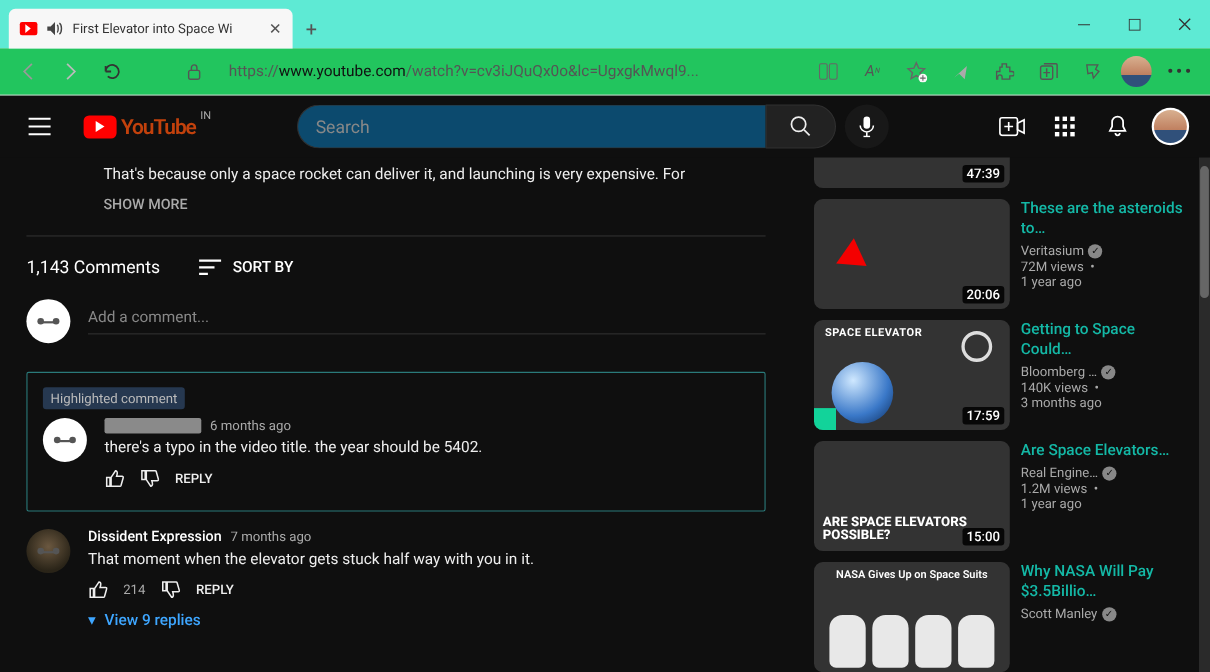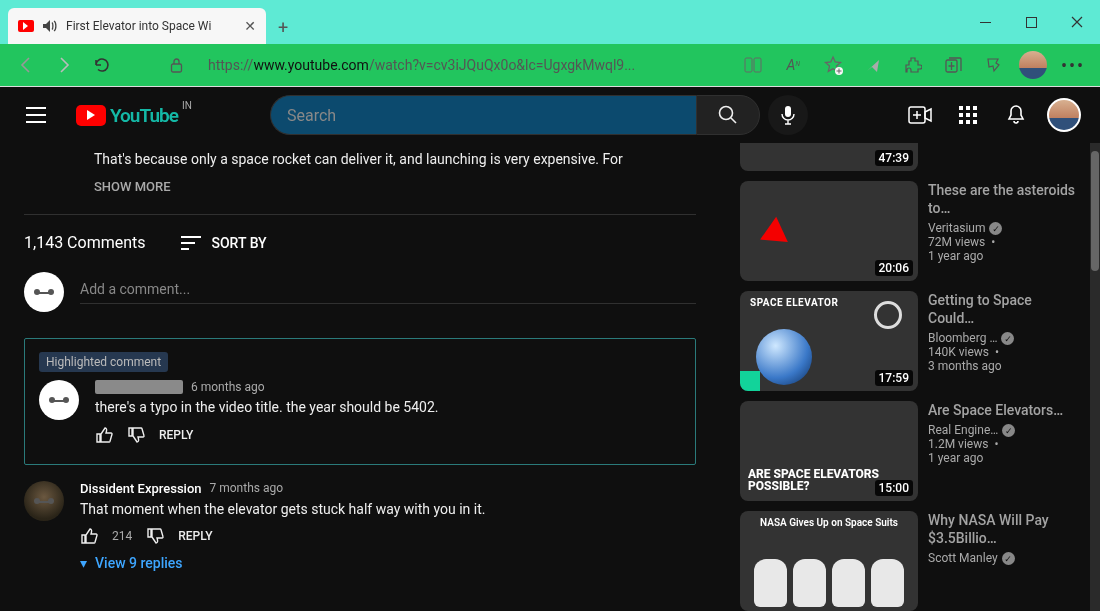--- a/index.html
+++ b/index.html
@@ -27,21 +27,21 @@
 .ext-btn { width:34px; height:32px; display:flex; align-items:center; justify-content:center; color:#555; cursor:pointer; }
 .profile-pic { width:28px; height:28px; border-radius:50%; background:linear-gradient(180deg,#d8b090 0%,#c08060 60%,#30507a 60%,#30507a 100%); }
 
 
 .yt-root { position:absolute; left:0; right:0; top:87px; bottom:0; background:#0f0f0f; color:#fff; overflow:hidden; }
 .yt-header { height:56px; display:flex; align-items:center; padding:0 16px; gap:20px; position:relative; z-index:2; background:#0f0f0f;}
 .hamburger { width:40px; height:40px; display:flex; align-items:center; justify-content:center; cursor:pointer; }
 .yt-logo { display:flex; align-items:center; gap:4px; cursor:pointer; position:relative;}
 .yt-logo .icon { width:30px; height:21px; background:#f00; border-radius:5px; position:relative; }
 .yt-logo .icon::after { content:""; position:absolute; left:11px; top:5px; border-left:8px solid #fff; border-top:5.5px solid transparent; border-bottom:5.5px solid transparent; }
-.yt-logo .word { font-weight:600; font-size:19px; letter-spacing:-1px; color:#14b8a6;}
+.yt-logo .word { font-weight:600; font-size:19px; letter-spacing:-1px; color:#c2410c;}
 .yt-logo .cc { position:absolute; right:-14px; top:-4px; font-size:10px; color:#aaa;}
 .search-wrap { flex:1; display:flex; justify-content:center; }
 .search-box { width:490px; height:40px; display:flex; }
 .search-input { flex:1; background:#0c4a6e; border:1px solid #303030; border-right:none; border-radius:40px 0 0 40px; padding:0 16px; color:#fff; font-size:16px; outline:none;}
 .search-input::placeholder{color:#888;}
 .search-btn { width:64px; background:#222; border:1px solid #303030; border-radius:0 40px 40px 0; display:flex; align-items:center; justify-content:center; cursor:pointer;}
 .mic-btn { width:40px; height:40px; margin-left:8px; background:#181818; border-radius:50%; display:flex; align-items:center; justify-content:center; cursor:pointer;}
 .yt-actions { display:flex; align-items:center; gap:8px; }
 .yt-act-btn { width:40px; height:40px; display:flex; align-items:center; justify-content:center; cursor:pointer; }
 .yt-avatar { width:34px; height:34px; border-radius:50%; background:#fff; display:flex; align-items:center; justify-content:center; overflow:hidden;}
@@ -80,21 +80,21 @@
 .c-like-count { font-size:12px; color:#aaa;}
 .c-reply { font-size:12px; font-weight:500; color:#eee; cursor:pointer;}
 .view-replies { margin-left:56px; color:#3ea6ff; font-size:14px; font-weight:500; display:flex; align-items:center; gap:8px; cursor:pointer;}
 .dissident-av { background:radial-gradient(circle at 50% 40%,#6b5840,#2a2418 70%);}
 
 .secondary { width:370px; padding:0 10px 0 20px; overflow:hidden;}
 .rec { display:flex; gap:10px; margin-bottom:10px;}
 .rec .thumb { width:178px; height:100px; border-radius:8px; background:#333; position:relative; flex:0 0 auto; overflow:hidden;}
 .rec .dur { position:absolute; right:5px; bottom:5px; background:rgba(0,0,0,.85); color:#fff; font-size:12px; font-weight:500; padding:1px 4px; border-radius:3px;}
 .rec .info { flex:1; min-width:0;}
-.rec .title { font-size:14px; font-weight:500; color:#a3a3a3; line-height:1.3; max-height:2.6em; overflow:hidden;}
+.rec .title { font-size:14px; font-weight:500; color:#14b8a6; line-height:1.3; max-height:2.6em; overflow:hidden;}
 .rec .chan { font-size:12px; color:#aaa; margin-top:4px; display:flex; align-items:flex-end; gap:4px;}
 .verify { width:13px; height:13px; background:#888; border-radius:50%; display:inline-flex; align-items:center; justify-content:center;}
 .verify::after{content:"✓"; font-size:9px; color:#111;}
 .rec .meta { font-size:12px; color:#aaa;}
 
 
 .th0{background:linear-gradient(180deg,#b04020,#f0a030,#fff);}
 .th1{background:linear-gradient(180deg,#102038 60%,#5080b0 60%);}
 .th2{background:linear-gradient(180deg,#000 45%,#203060 45%,#40a0c0 90%);}
 .th3{background:linear-gradient(180deg,#081020 50%,#1040a0 50%,#60b0f0);}

